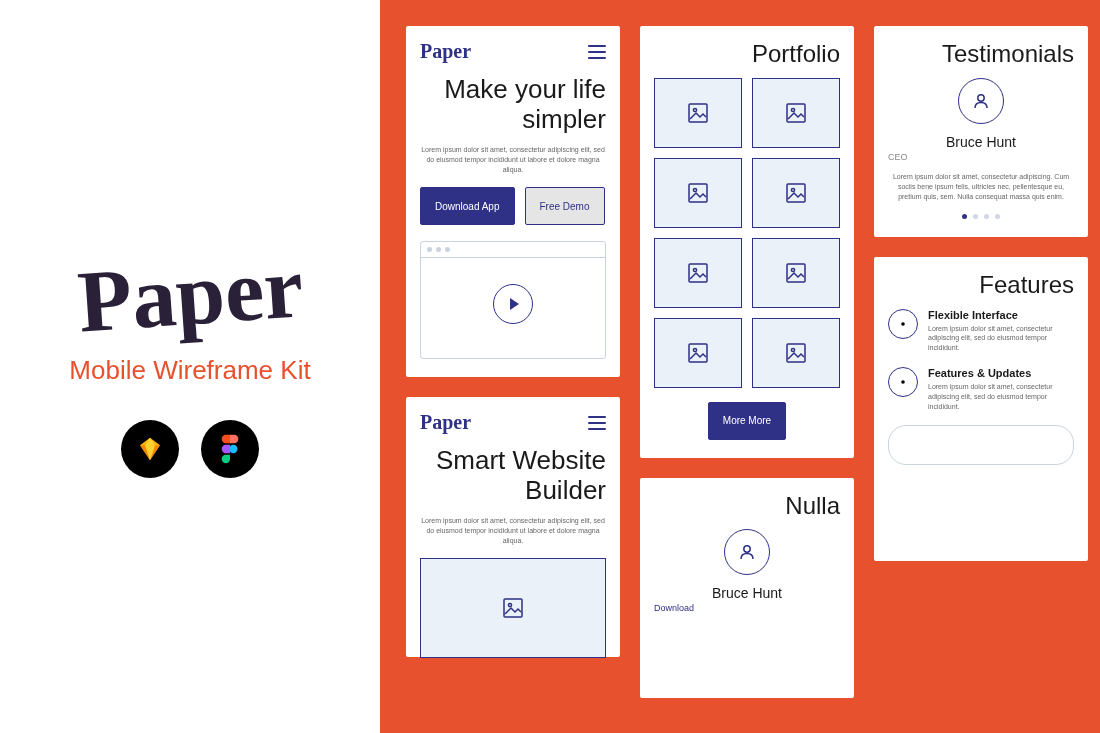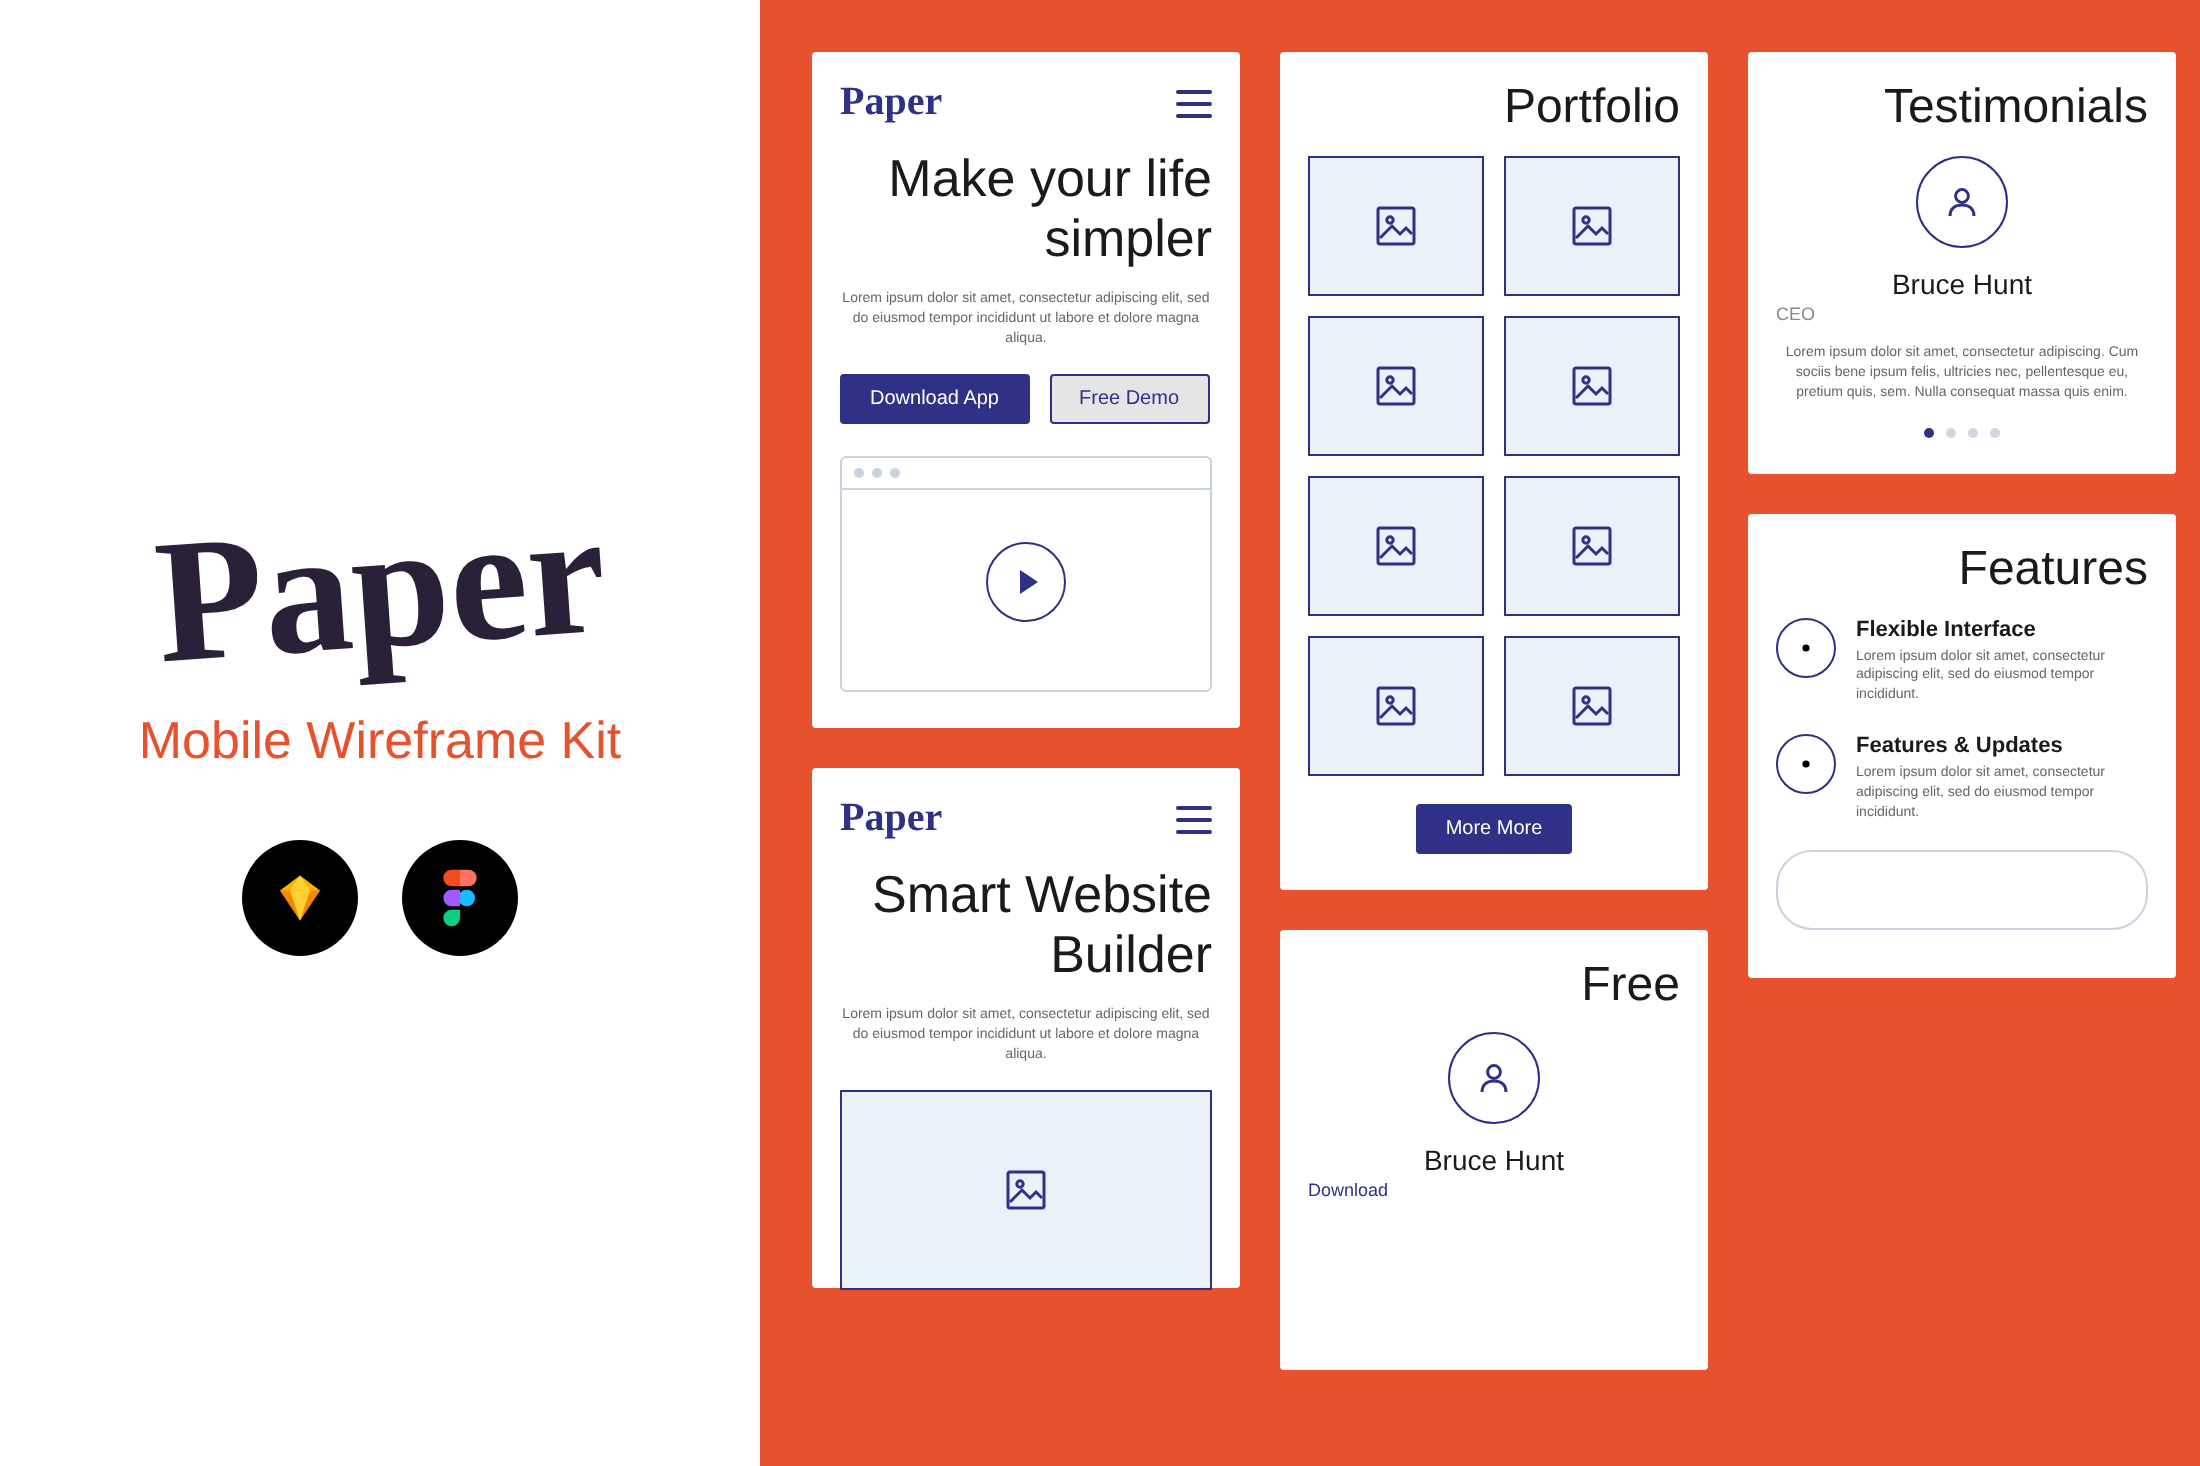--- a/index.html
+++ b/index.html
@@ -29,21 +29,21 @@
   .card-head{display:flex;justify-content:space-between;align-items:center;margin-bottom:12px}
   .logo-mini{font-family:"Brush Script MT","Segoe Script",cursive;color:var(--navy);font-size:20px;font-weight:700}
   .burger{width:18px;height:14px;display:flex;flex-direction:column;justify-content:space-between}
   .burger span{height:2px;background:var(--navy);border-radius:1px}
 
   h2.title{font-size:24px;color:var(--ink);text-align:right;font-weight:400;line-height:1.15;margin-bottom:10px}
   h2.title.big{font-size:26px}
   .lorem{font-size:7px;color:var(--mid);text-align:center;line-height:1.45;margin-bottom:12px}
   .lorem.left-al{text-align:center}
 
-  .btn{display:inline-flex;align-items:center;justify-content:center;font-size:10px;height:25px;padding:0 14px;border-radius:2px;cursor:pointer}
+  .btn{display:inline-flex;align-items:center;justify-content:center;font-size:10px;height:38px;padding:0 14px;border-radius:2px;cursor:pointer}
   .btn.primary{background:var(--navy);color:#fff;border:1px solid var(--navy)}
   .btn.ghost{background:#e5e5e5;color:var(--navy);border:1px solid var(--navy)}
   .btn-row{display:flex;gap:10px;justify-content:flex-start;margin-bottom:16px}
   .btn-center{display:flex;justify-content:center}
 
   
   .img-ph{background:var(--lightblue);border:1px solid var(--navy);display:flex;align-items:center;justify-content:center}
   .img-ph svg{width:24px;height:24px;stroke:var(--navy);fill:none;stroke-width:1.5}
   .circle-ph{border:1px solid var(--navy);border-radius:50%;background:#fff;display:flex;align-items:center;justify-content:center}
   .circle-ph svg{stroke:var(--navy);fill:none;stroke-width:1.5}
@@ -210,21 +210,21 @@
                 <use href="#pic"></use>
               </svg>
             </div>
         </div>
         <div class="btn-center">
           <span class="btn primary">More More</span>
         </div>
       </div>
 
       <div class="card" style="height:220px">
-        <h2 class="title">Free</h2>
+        <h2 class="title">Nulla</h2>
         <div class="circle-ph avatar">
           <svg width="24" height="24" viewBox="0 0 24 24">
               <use href="#user"></use>
             </svg>
         </div>
         <div class="name">Bruce Hunt</div>
         <div class="role">Download</div>
       </div>
     </div>
 
@@ -240,21 +240,21 @@
         <div class="role" style="color:#888">CEO</div>
         <p class="lorem left-al">Lorem ipsum dolor sit amet, consectetur adipiscing. Cum sociis bene ipsum felis, ultricies nec, pellentesque eu, pretium quis, sem. Nulla consequat massa quis enim.</p>
         <div class="dots">
             <i class="active"></i>
             <i></i>
             <i></i>
             <i></i>
           </div>
       </div>
 
-      <div class="card" style="height:232px">
+      <div class="card" style="height:304px">
         <h2 class="title">Features</h2>
         <div class="feat">
           <div class="circle-ph">
               <svg width="18" height="18" viewBox="0 0 24 24">
                 <use href="#dot"></use>
               </svg>
             </div>
           <div class="txt">
               <h4>Flexible Interface</h4>
               <p>Lorem ipsum dolor sit amet, consectetur adipiscing elit, sed do eiusmod tempor incididunt.</p>

